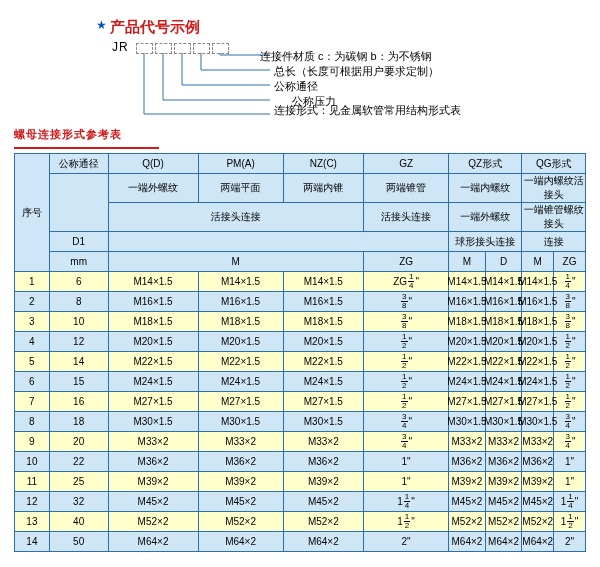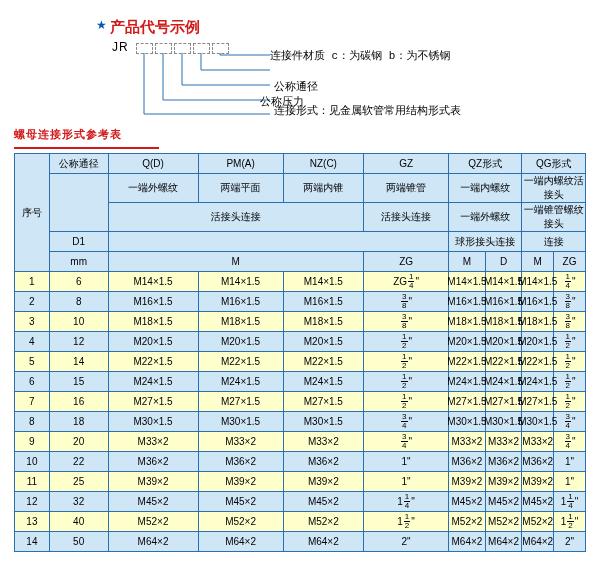--- a/index.html
+++ b/index.html
@@ -52,24 +52,24 @@
   .leaderlines{
     position:absolute;left:0;top:0;width:600px;height:118px;
     pointer-events:none;
   }
   .legend-item{
     position:absolute;
     font-size:11px;
     white-space:nowrap;
     line-height:12px;
   }
-  .li1{left:270px;top:50px;font-family:Liberation Mono, monospace;}
+  .li1{left:260px;top:50px;}
   .li2{left:274px;top:65px;}
   .li3{left:274px;top:80px;}
-  .li4{left:260px;top:95px;}
+  .li4{left:292px;top:95px;}
   .li5{left:274px;top:104px;}
 
   
   .sec-title{
     position:absolute;
     left:14px;top:127px;
     font-size:11px;
     font-weight:bold;
     color:#d11a1a;
     letter-spacing:1px;
@@ -152,20 +152,21 @@
   <svg class="leaderlines">
 
     <polyline points="220,53 220,55 270,55" fill="none" stroke="#2b6fb0" stroke-width="1"></polyline>
     <polyline points="201,53 201,70 270,70" fill="none" stroke="#2b6fb0" stroke-width="1"></polyline>
     <polyline points="182,53 182,85 270,85" fill="none" stroke="#2b6fb0" stroke-width="1"></polyline>
     <polyline points="163,53 163,100 270,100" fill="none" stroke="#2b6fb0" stroke-width="1"></polyline>
     <polyline points="144,53 144,114 270,114" fill="none" stroke="#2b6fb0" stroke-width="1"></polyline>
   </svg>
 
   <span class="legend-item li1">连接件材质  c：为碳钢  b：为不锈钢</span>
+  <span class="legend-item li2">总长（长度可根据用户要求定制）</span>
   <span class="legend-item li3">公称通径</span>
   <span class="legend-item li4">公称压力</span>
   <span class="legend-item li5">连接形式：见金属软管常用结构形式表</span>
 </div>
 
 <div class="sec-title">螺母连接形式参考表</div>
 <div class="sec-underline"></div>
 
 <div class="tbl-wrap">
 <table>

